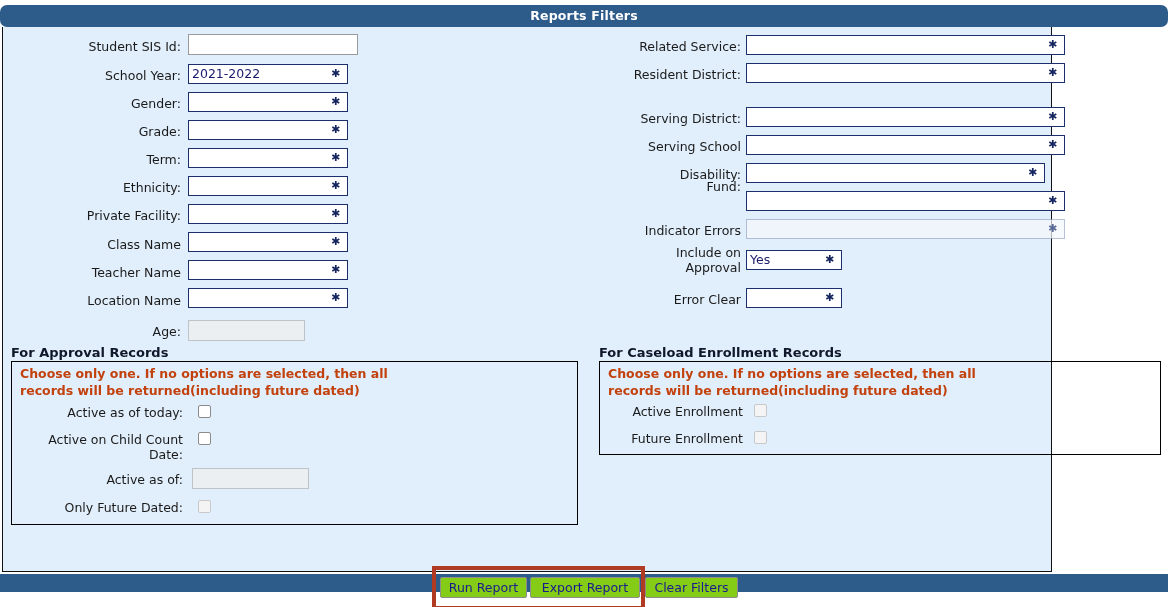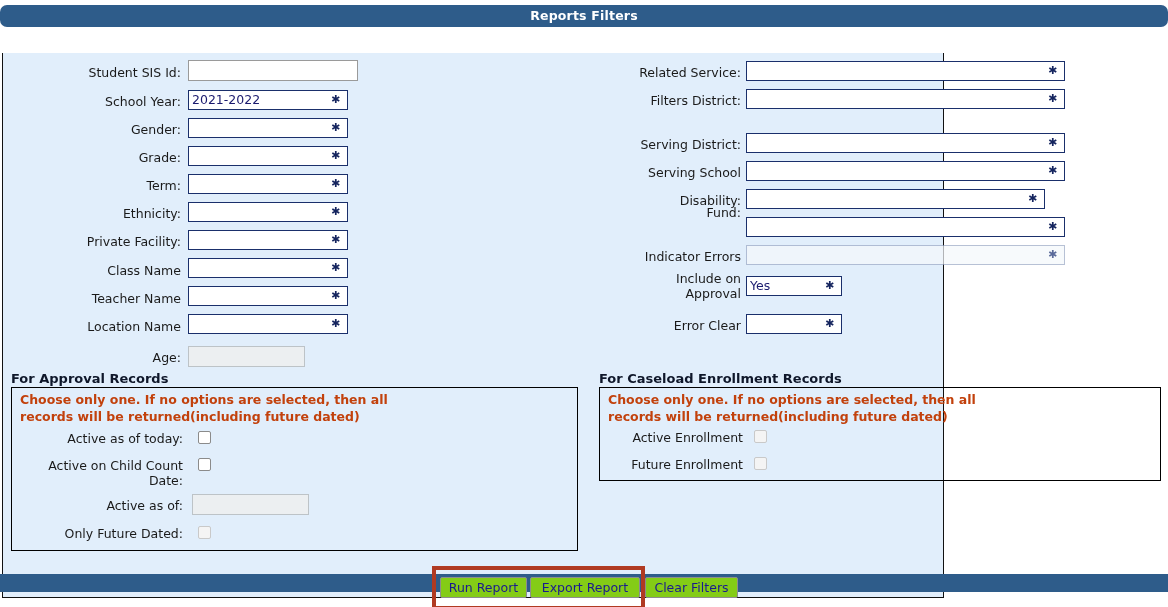--- a/index.html
+++ b/index.html
@@ -38,28 +38,27 @@
     line-height: 22px;
     letter-spacing: 0.2px;
     border-radius: 7px;
   }
 
   
   .content {
     position: absolute;
     left: 2px;
     top: 27px;
-    width: 942px;
+    width: 1050px;
     height: 545px;
     background: #e1eefb;
     border-left: 1px solid #111;
     border-right: 1px solid #111;
     border-bottom: 1px solid #111;
     box-sizing: border-box;
-    margin-top: 26px;
   }
 
   
   .lbl {
     position: absolute;
     text-align: right;
     font-size: 12.5px;
     color: #1a1a1a;
     line-height: 15px;
     white-space: pre-line;
@@ -244,21 +243,21 @@
 
     <div class="lbl" style="left:0px; top:297px; width:178px;">Age:</div>
     <input class="fld disabled" type="text" disabled="" style="left: 185px; top: 293px; width: 117px;" value="">
 
     <div class="lbl" style="left:528px; top:12px; width:210px;">Related Service:</div>
     <select class="fld" style="left:743px; top:8px; width:319px;">
       <option></option>
     </select>
     <span class="chev" style="left:1045px; top:8px;">✱</span>
 
-    <div class="lbl" style="left:528px; top:40px; width:210px;">Filters District:</div>
+    <div class="lbl" style="left:528px; top:40px; width:210px;">Resident District:</div>
     <select class="fld" style="left:743px; top:36px; width:319px;">
       <option></option>
     </select>
     <span class="chev" style="left:1045px; top:36px;">✱</span>
 
     <div class="lbl" style="left:528px; top:84px; width:210px;">Serving District:</div>
     <select class="fld" style="left:743px; top:80px; width:319px;">
       <option></option>
     </select>
     <span class="chev" style="left:1045px; top:80px;">✱</span>

